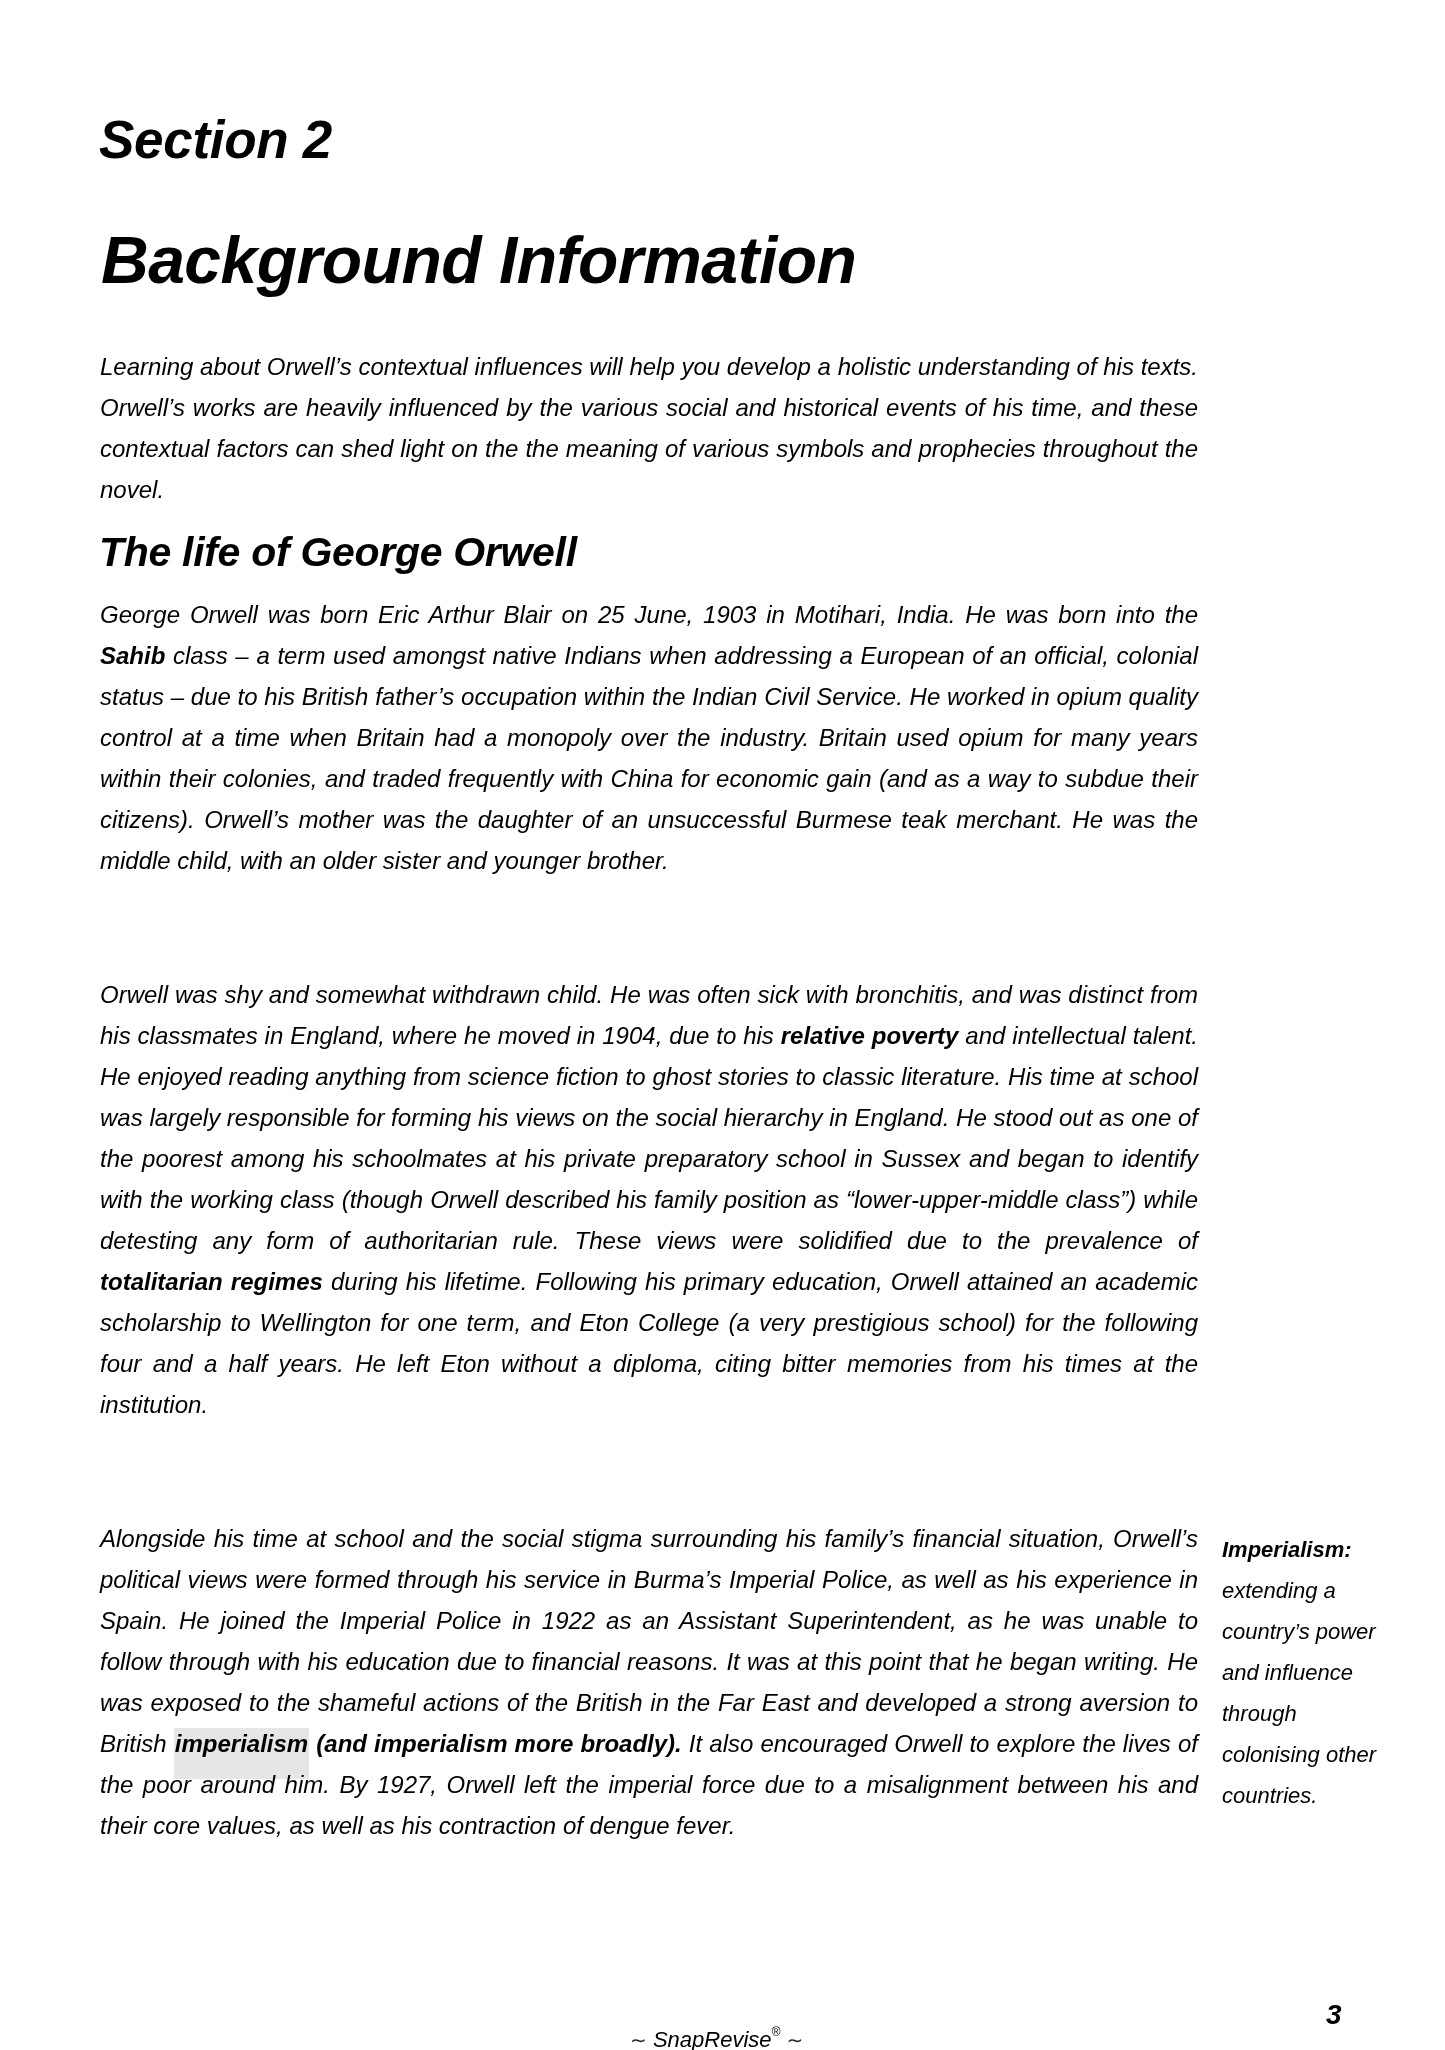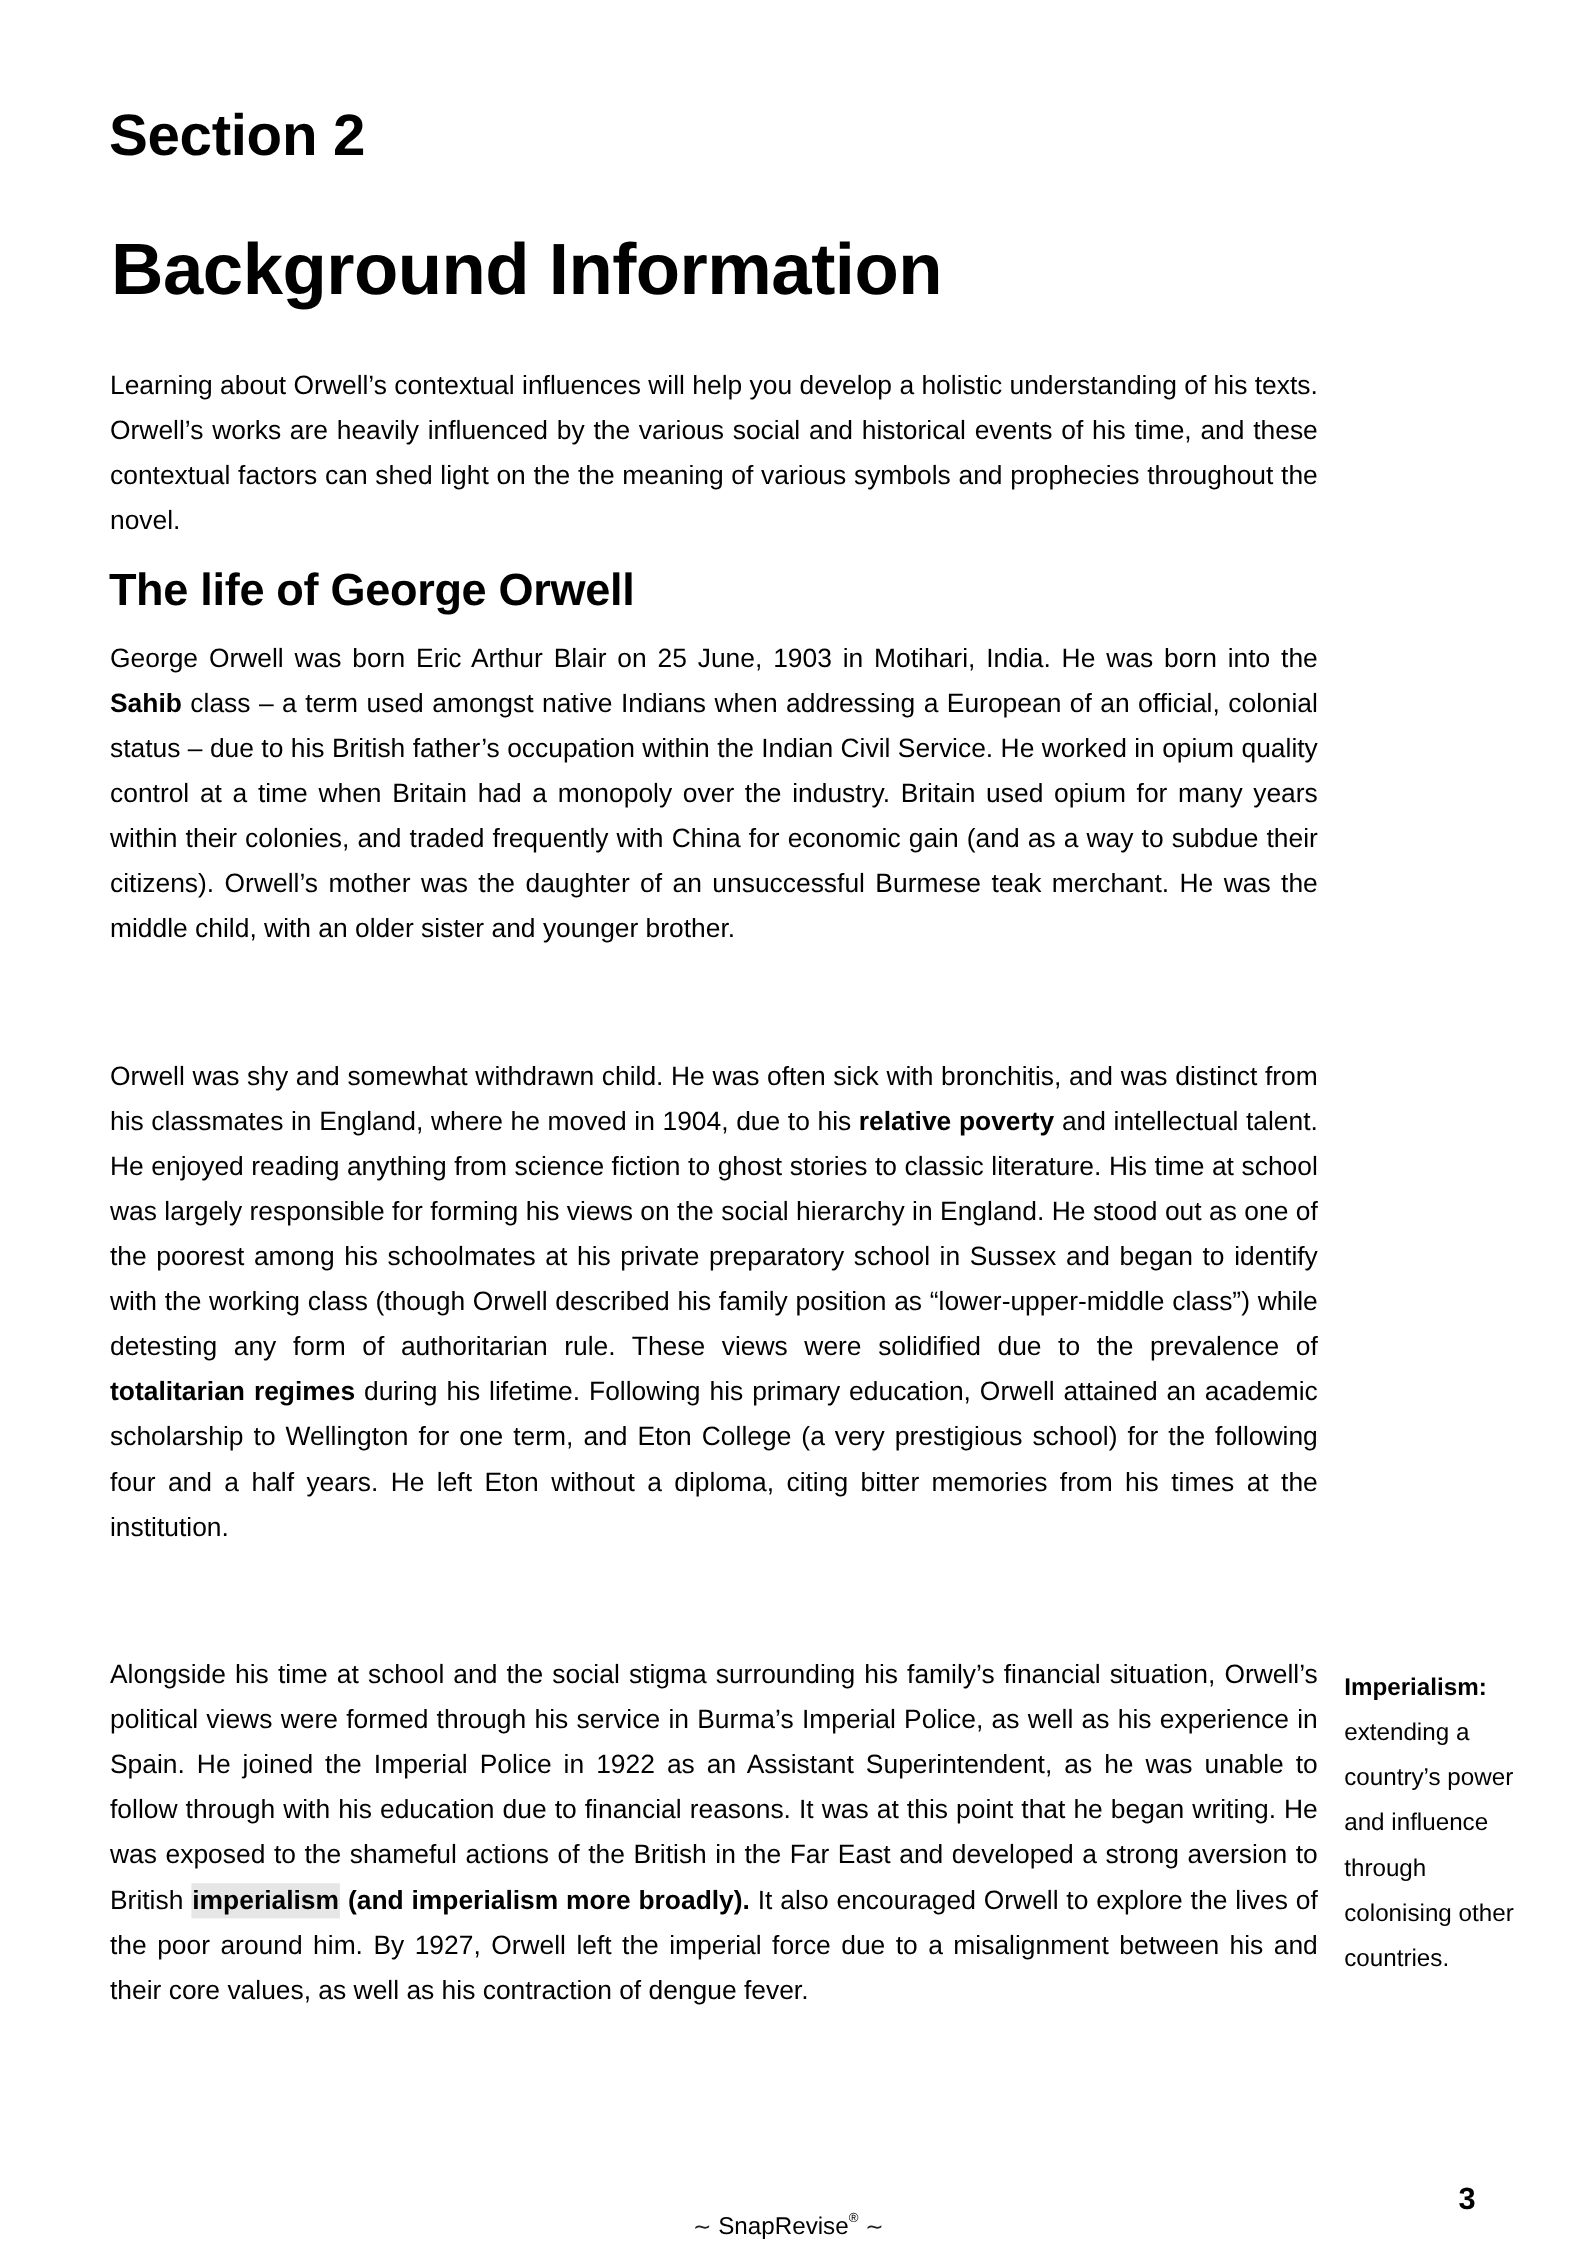--- a/index.html
+++ b/index.html
@@ -10,23 +10,24 @@
   body {
     width: 1445px;
     height: 2050px;
     position: relative;
     overflow: hidden;
     color: #000000;
     font-family: "Liberation Sans", "DejaVu Sans", sans-serif;
   }
   .page {
     position: absolute;
-    left: 0; top: 0;
+    left: 0; top: 16px;
     width: 1445px;
     height: 1656px;
+    font-style: italic;
   }
   .section-label {
     position: absolute;
     left: 99px;
     top: 92px;
     margin: 0;
     font-size: 53px;
     font-weight: 700;
     line-height: 64px;
     letter-spacing: -0.3px;
@@ -51,21 +52,21 @@
     margin: 0;
     font-size: 24px;
     line-height: 41px;
     text-align: justify;
     text-align-last: left;
     hyphens: manual;
   }
   .para b { font-weight: 700; }
   .hl {
     background: #e6e6e6;
-    padding: 2px 1px 3px 1px;
+    padding: 2px 1px 22px 1px;
   }
   .subheading {
     position: absolute;
     left: 99px;
     top: 510px;
     margin: 0;
     font-size: 41px;
     font-weight: 700;
     line-height: 52px;
     letter-spacing: -0.3px;

